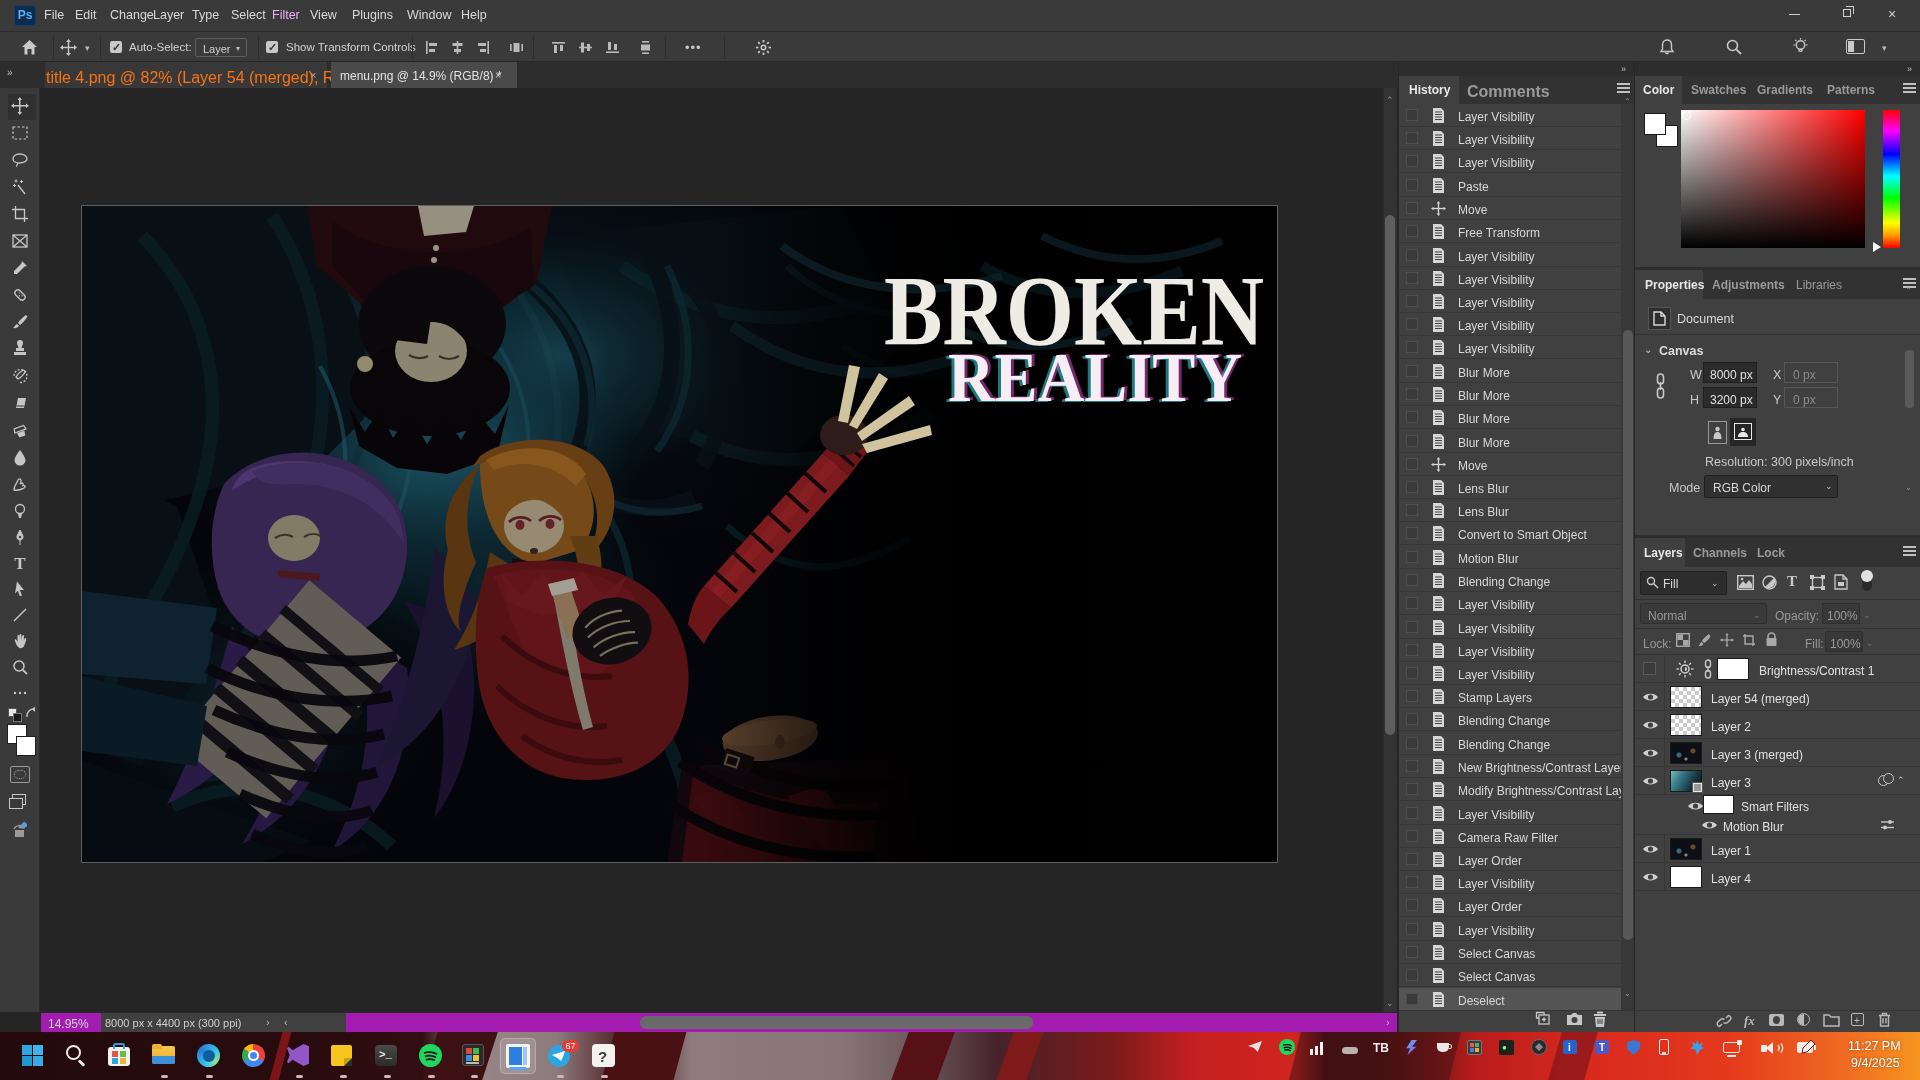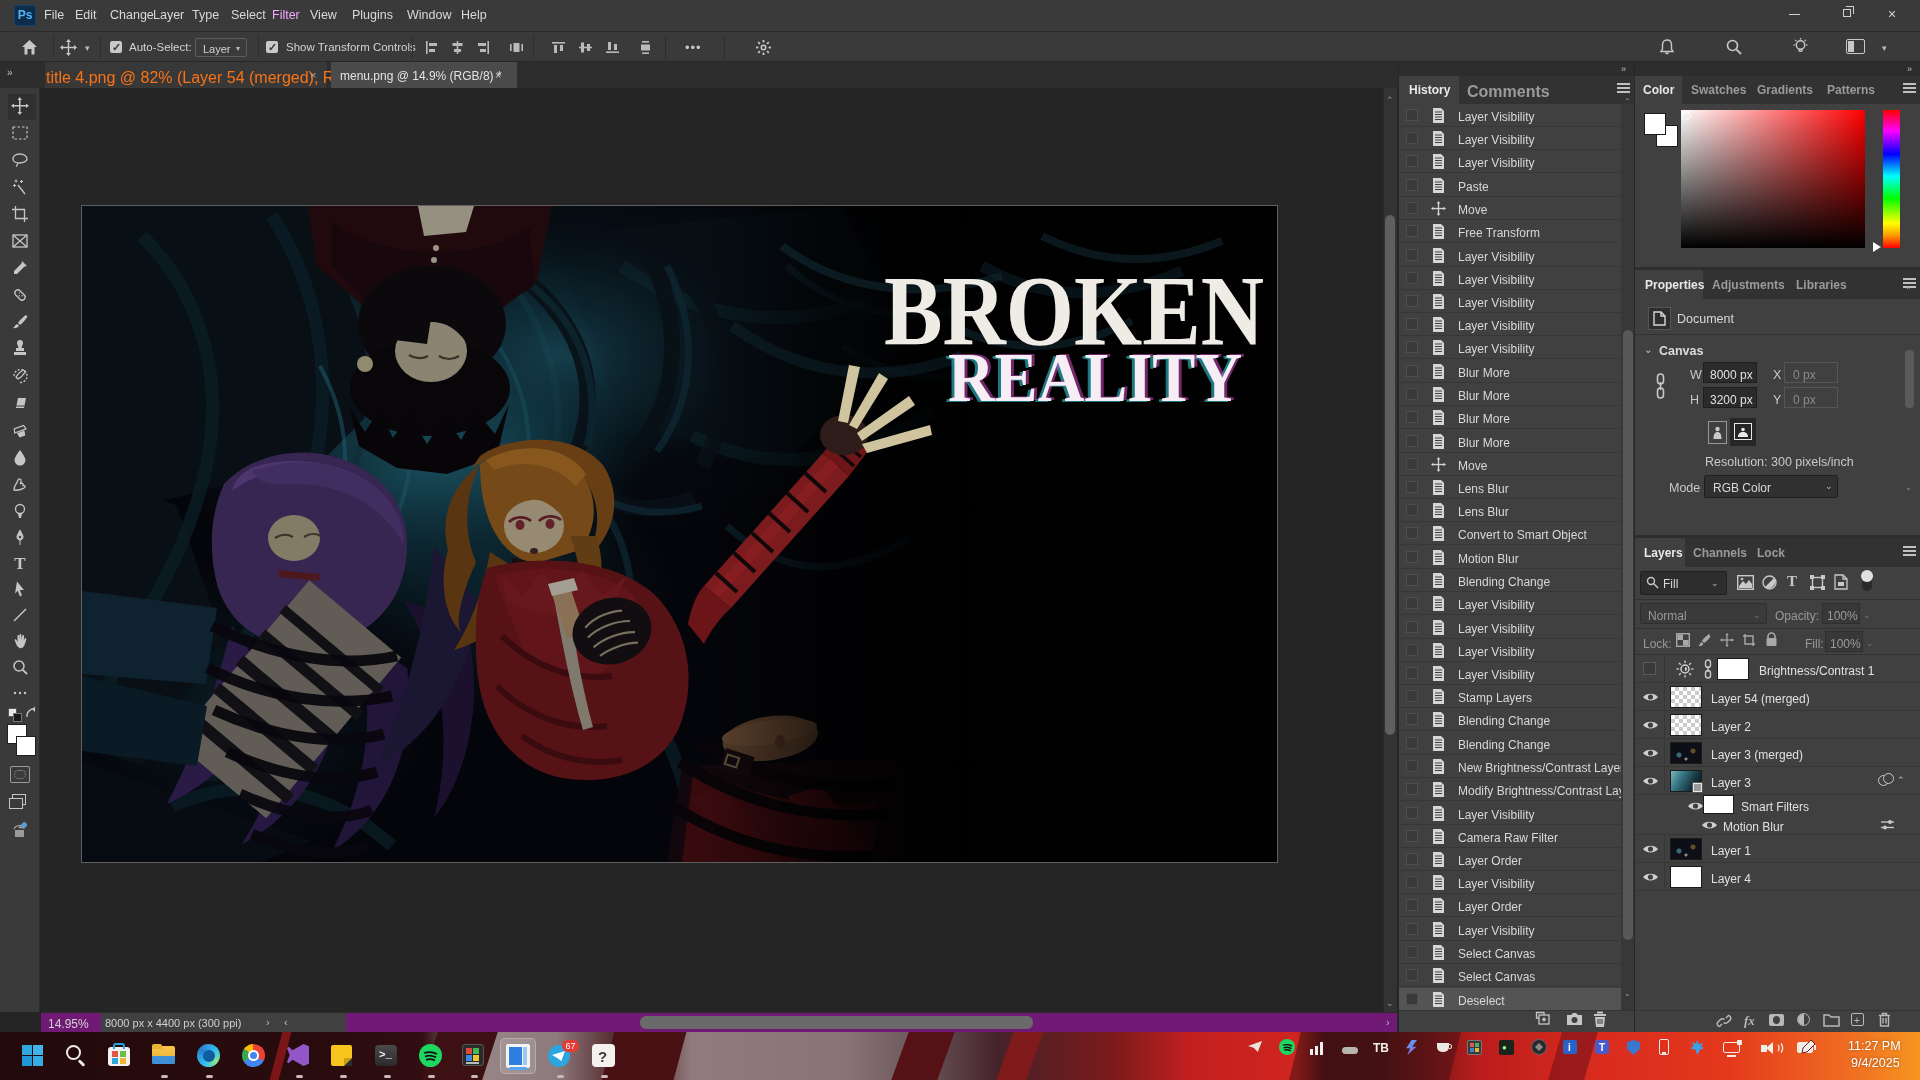--- a/index.html
+++ b/index.html
@@ -506,21 +506,21 @@
  <path d="M757 221 L787 169 L796 175 L765 225 Z"></path>
  <path d="M765 229 L817 192 L823 201 L770 237 Z"></path>
  <path d="M770 240 L838 221 L840 231 L775 249 Z"></path>
 </g>
 </g>
 <text x="992" y="138" font-family="Liberation Serif,serif" font-weight="bold" font-size="100" fill="#efece6" text-anchor="middle" textLength="380" lengthAdjust="spacingAndGlyphs">BROKEN</text>
 <text x="1010" y="196" font-family="Liberation Serif,serif" font-weight="bold" font-size="70" fill="#34dce8" text-anchor="middle" textLength="294" lengthAdjust="spacingAndGlyphs" opacity="0.55">REALITY</text>
 <text x="1016" y="194" font-family="Liberation Serif,serif" font-weight="bold" font-size="70" fill="#e44fd0" text-anchor="middle" textLength="294" lengthAdjust="spacingAndGlyphs" opacity="0.5">REALITY</text>
 <text x="1013" y="195" font-family="Liberation Serif,serif" font-weight="bold" font-size="70" fill="#f6eef4" text-anchor="middle" textLength="294" lengthAdjust="spacingAndGlyphs">REALITY</text>
 </svg>
-<div class="ab" style="left:41px;top:1012px;width:1356px;height:20px;background:#701a75;border-top:1px solid #2a2a2a">
+<div class="ab" style="left:41px;top:1012px;width:1356px;height:20px;background:#a21caf;border-top:1px solid #2a2a2a">
     <div class="tx" style="left:7px;top:5px;font-size:12px;color:#d2d2d2">14.95%</div>
     <div class="ab" style="left:60px;top:0;width:245px;height:20px;background:#404040"></div>
     <div class="tx" style="left:64px;top:5px;font-size:11px;color:#cfcfcf">8000 px x 4400 px (300 ppi)</div>
     <div class="tx" style="left:225px;top:4px;font-size:11px;color:#bbb">›</div>
     <div class="tx" style="left:243px;top:4px;font-size:11px;color:#bbb">‹</div>
     <div class="ab" style="left:599px;top:3px;width:393px;height:13px;background:#6a6a6a;border-radius:6px"></div>
     <div class="tx" style="left:1345px;top:4px;font-size:11px;color:#bbb">›</div>
   </div>
 <div class="ab" style="left:1398px;top:62px;width:236px;height:970px;background:#404040;border-left:1px solid #272727">
     <div class="ab" style="left:0;top:0;width:236px;height:14px;background:#2d2d2d"></div>
@@ -1076,21 +1076,21 @@
     <div class="ab" style="left:9px;top:51px;width:22px;height:22px;background:#fff;border:1px solid #1a1a1a"></div>
     <div class="ab" style="left:46px;top:48px;width:184px;height:138px;background:linear-gradient(to bottom,rgba(0,0,0,0) 0%,#000 100%),linear-gradient(to right,#fff 0%,#f00 100%)"></div>
     <div class="ab" style="left:47px;top:49px;width:9px;height:9px;border:1.5px solid #fff;border-radius:50%"></div>
     <div class="ab" style="left:248px;top:48px;width:17px;height:138px;background:linear-gradient(to bottom,#f00 0%,#f0f 15%,#00f 32%,#0ff 48%,#0f0 64%,#ff0 82%,#f90 91%,#f00 100%)"></div>
     <div class="ab" style="left:238px;top:180px;width:0;height:0;border-left:8px solid #fff;border-top:5px solid transparent;border-bottom:5px solid transparent"></div>
     <div class="ab" style="left:0;top:205px;width:286px;height:3px;background:#2d2d2d"></div>
     <div class="ab" style="left:0;top:208px;width:286px;height:29px;background:#323232"></div>
     <div class="ab" style="left:0;top:208px;width:68px;height:29px;background:#404040"></div>
     <div class="tx" style="left:10px;top:217px;font-size:12px;font-weight:bold;color:#e8e8e8">Properties</div>
     <div class="tx" style="left:77px;top:217px;font-size:12px;font-weight:bold;color:#9a9a9a">Adjustments</div>
-    <div class="tx" style="left:161px;top:217px;font-size:12px;font-weight:bold;color:#9a9a9a">Libraries</div>
+    <div class="tx" style="left:161px;top:217px;font-size:12px;font-weight:normal;color:#9a9a9a">Libraries</div>
     <div class="ab" style="left:268px;top:216px;width:13px;height:2px;background:#c0c0c0;box-shadow:0 4px #c0c0c0,0 8px #c0c0c0"></div>
     <div class="ab" style="left:13px;top:245px;width:23px;height:23px;background:#2e2e2e;border:1px solid #555"></div>
     <svg class="ic" style="left:18px;top:249px" width="13" height="15" viewBox="0 0 13 15">
       <path d="M1 1 L8 1 L12 5 L12 14 L1 14 Z M8 1 L8 5 L12 5" fill="none" stroke="#d8d8d8" stroke-width="1.4"></path>
     </svg>
     <div class="tx" style="left:42px;top:251px;font-size:12.5px;color:#d8d8d8">Document</div>
     <div class="ab" style="left:0;top:272px;width:286px;height:1px;background:#333"></div>
     <div class="tx" style="left:9px;top:283px;font-size:10px;color:#c8c8c8">⌄</div>
     <div class="tx" style="left:24px;top:283px;font-size:12.5px;font-weight:bold;color:#dcdcdc">Canvas</div>
     <svg class="ic" style="left:19px;top:310px" width="13" height="28" viewBox="0 0 13 28">

